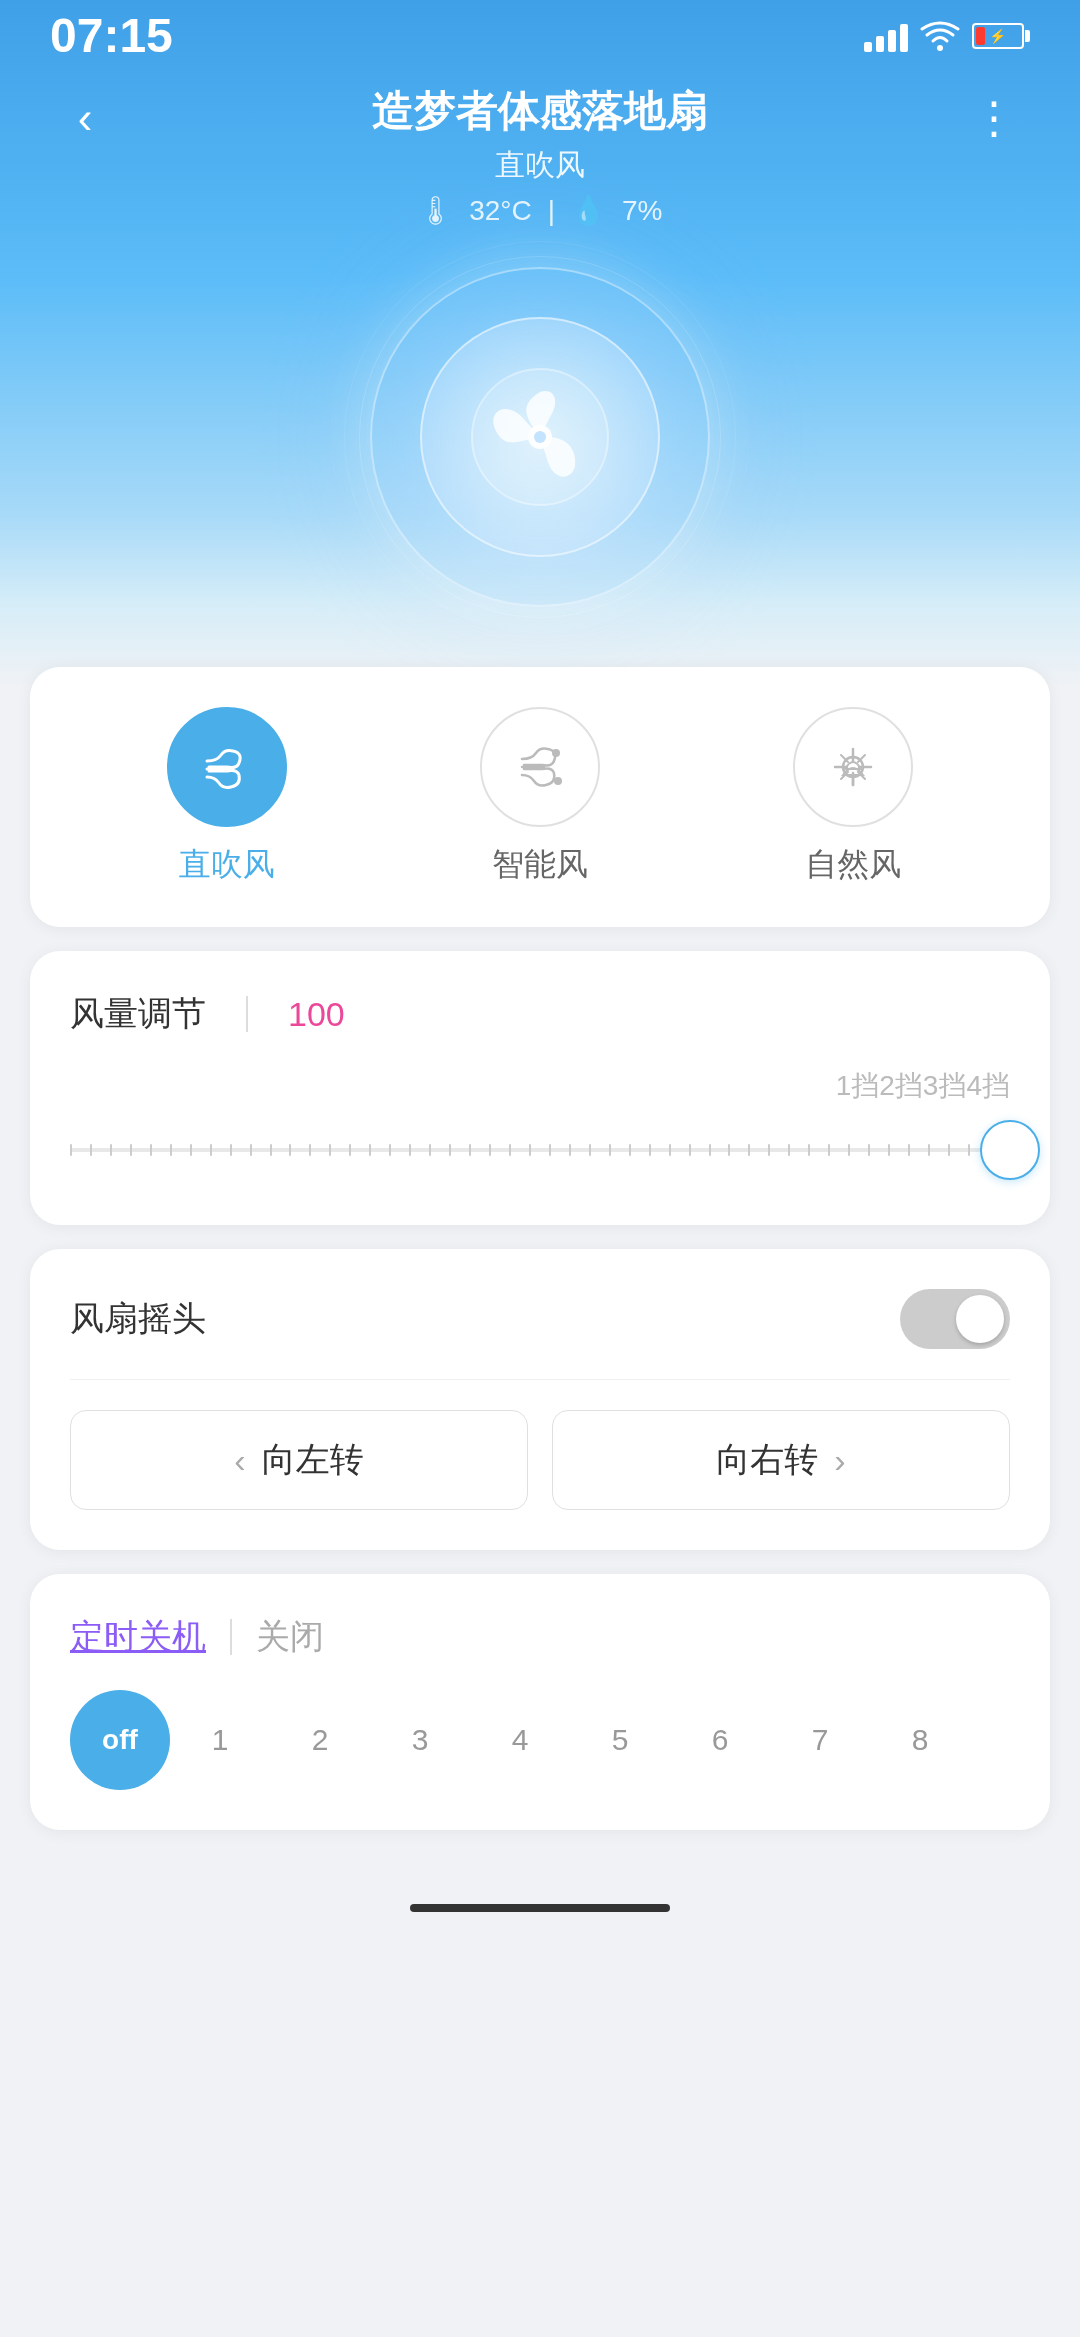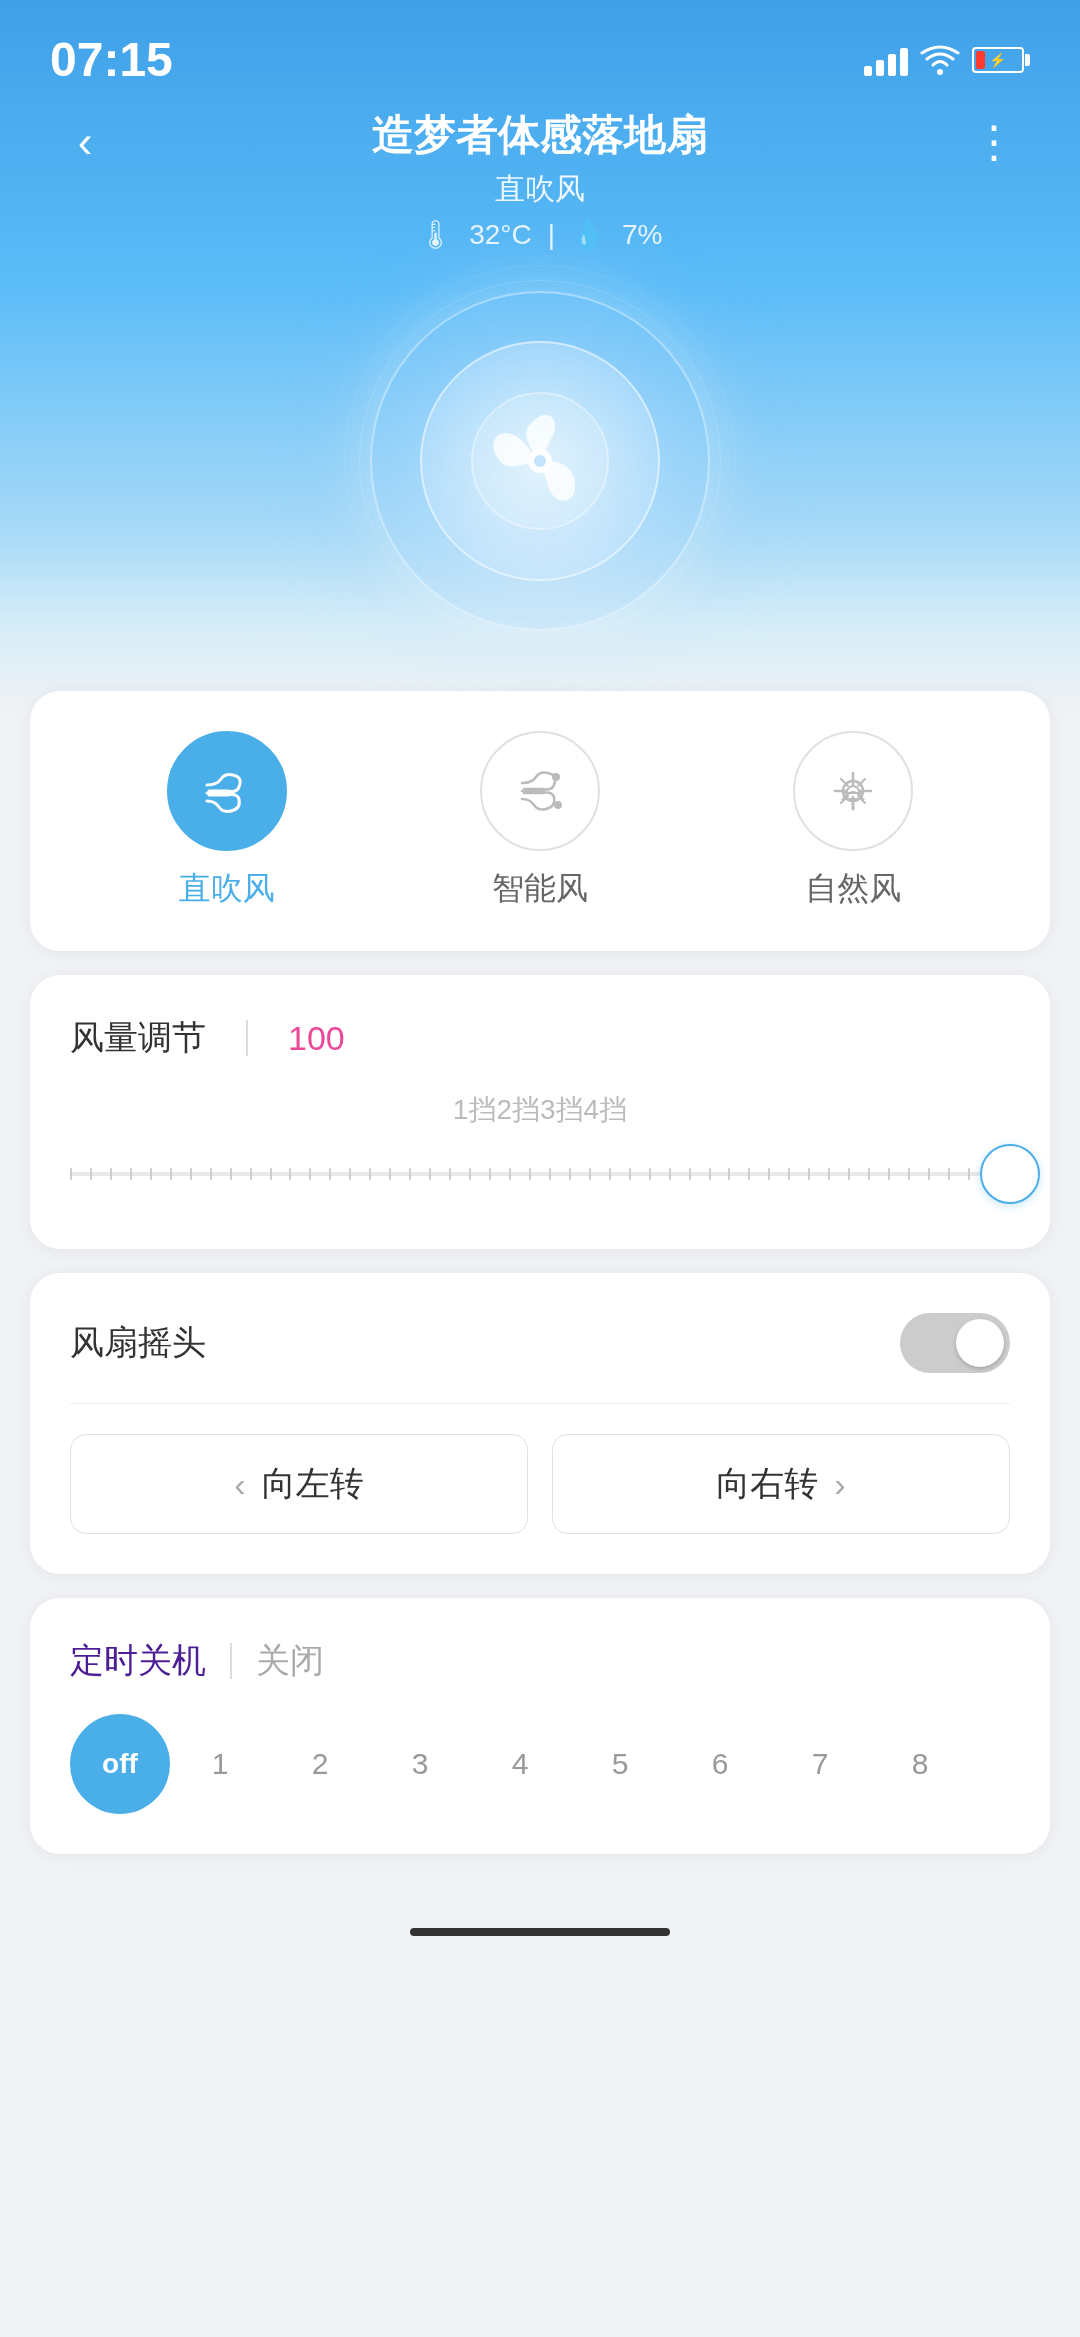--- a/index.html
+++ b/index.html
@@ -10,21 +10,21 @@
       font-family: -apple-system, 'PingFang SC', 'Helvetica Neue', sans-serif;
       background: #f0f2f5;
       overflow-x: hidden;
     }
 
     
     .status-bar {
       display: flex;
       justify-content: space-between;
       align-items: center;
-      padding: 32px 50px 10px;
+      padding: 8px 50px 10px;
       background: transparent;
       position: relative;
       z-index: 10;
     }
     .status-time {
       font-size: 48px;
       font-weight: 700;
       color: #fff;
     }
     .status-icons {
@@ -266,21 +266,21 @@
       width: 2px;
       height: 36px;
       background: #ddd;
     }
     .speed-value {
       font-size: 34px;
       color: #ec4899;
     }
     .speed-labels {
       display: flex;
-      justify-content: center;
+      justify-content: flex-end;
       margin-bottom: 10px;
     }
     .speed-label {
       font-size: 28px;
       color: #bbb;
     }
     .slider-wrap {
       position: relative;
       height: 70px;
       display: flex;
@@ -379,21 +379,22 @@
 
     
     .timer-header {
       display: flex;
       align-items: center;
       gap: 24px;
       margin-bottom: 30px;
     }
     .timer-title {
       font-size: 34px;
-      color: #4c1d95;
+      color: #8b5cf6;
+      text-decoration: underline;
     }
     .timer-status {
       font-size: 34px;
       color: #aaa;
     }
     .timer-options {
       display: flex;
       align-items: center;
       gap: 0;
     }

